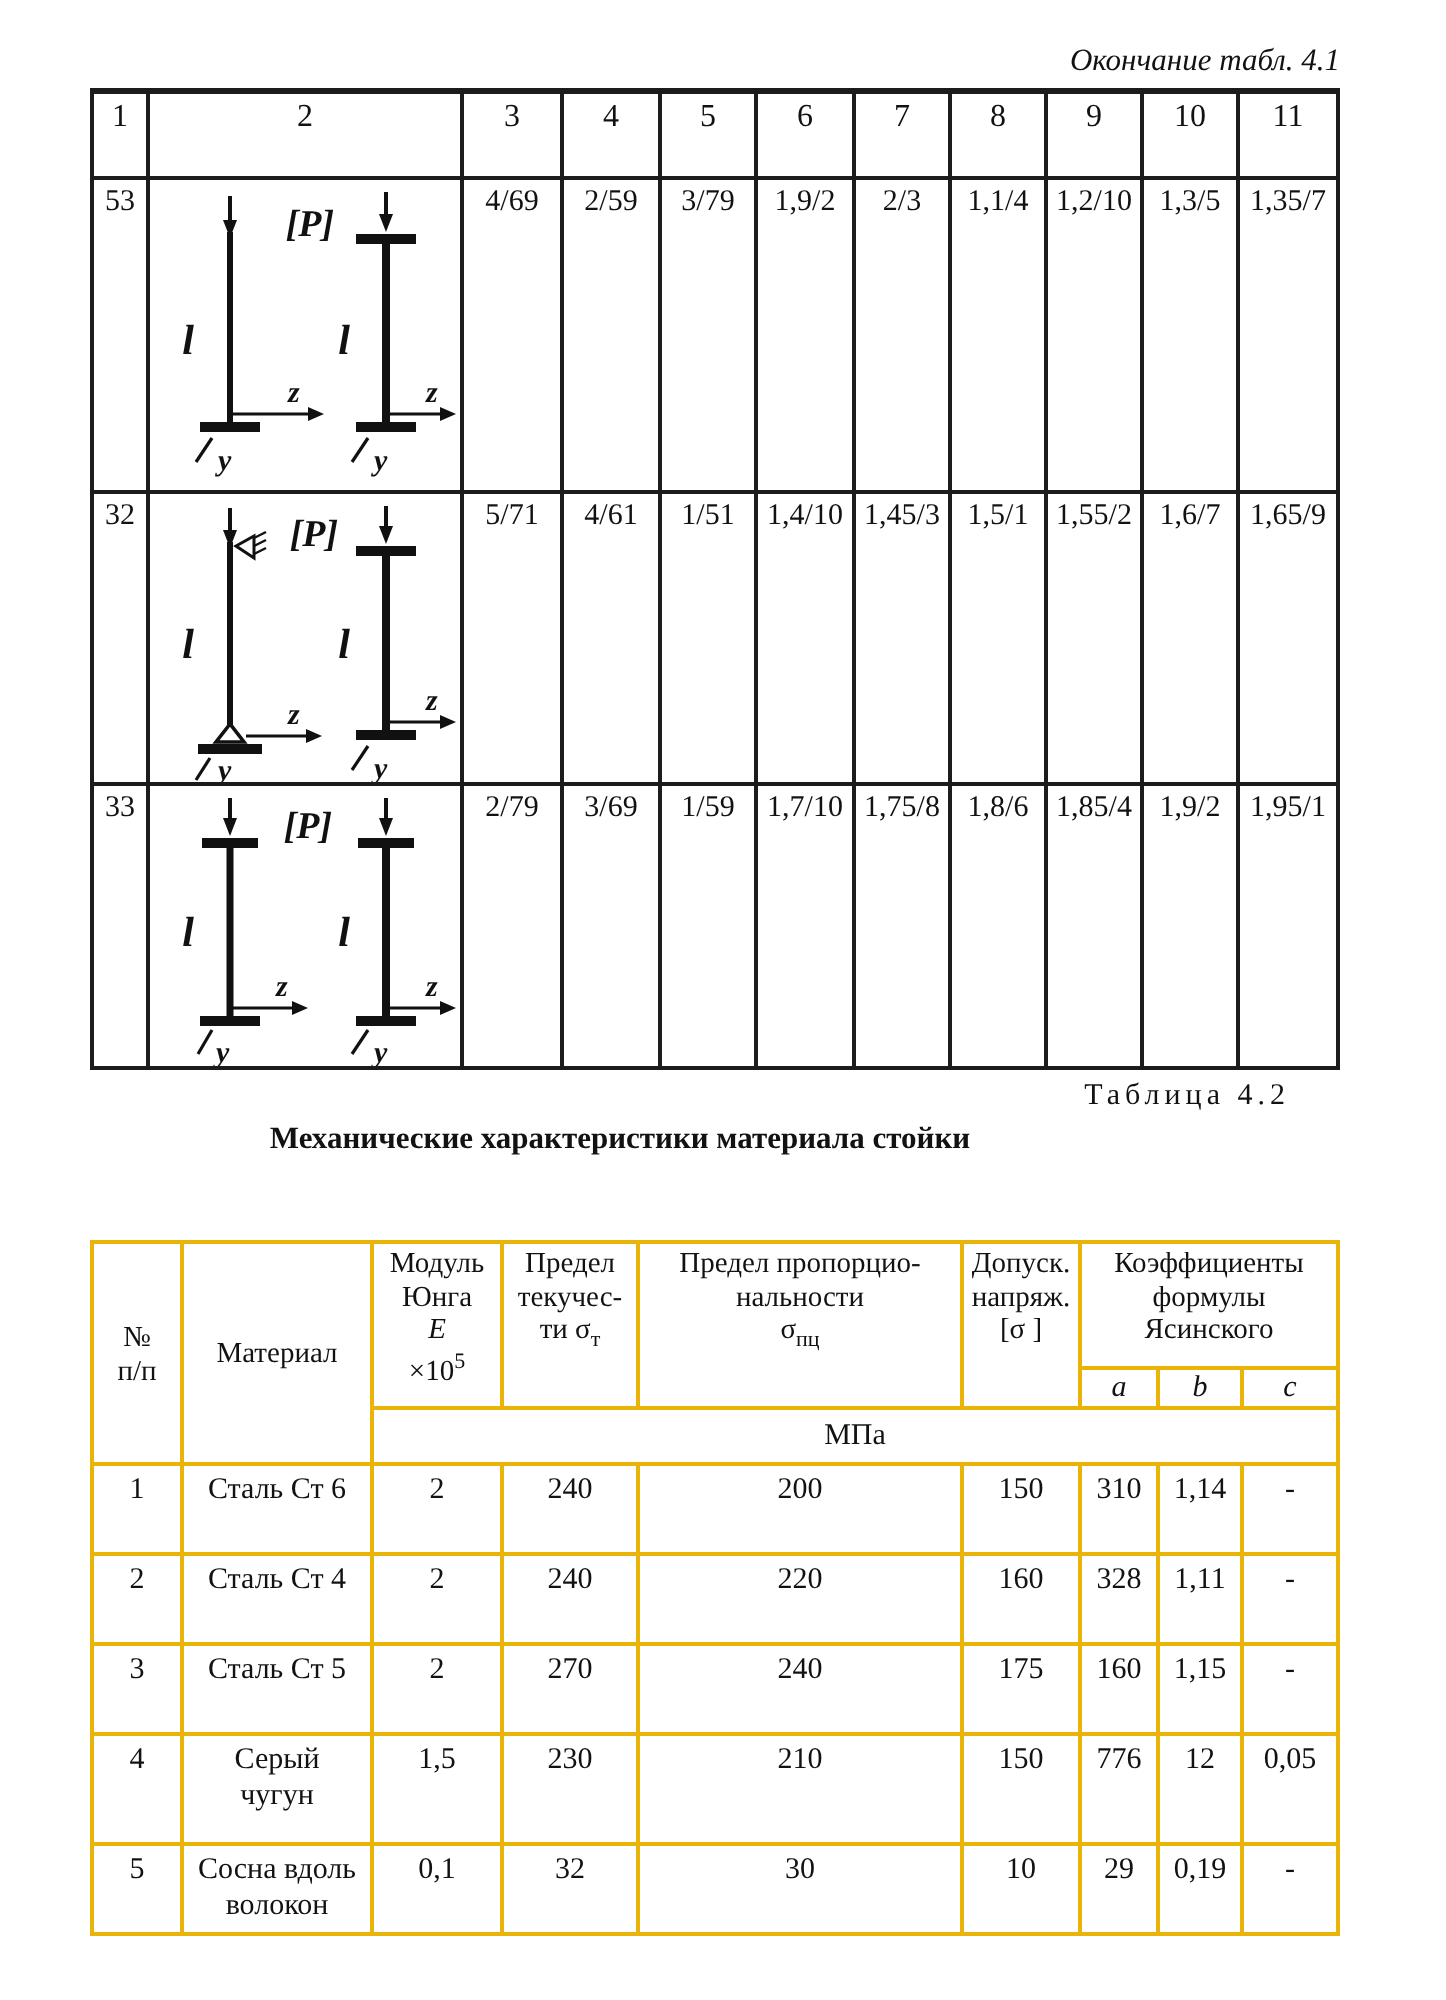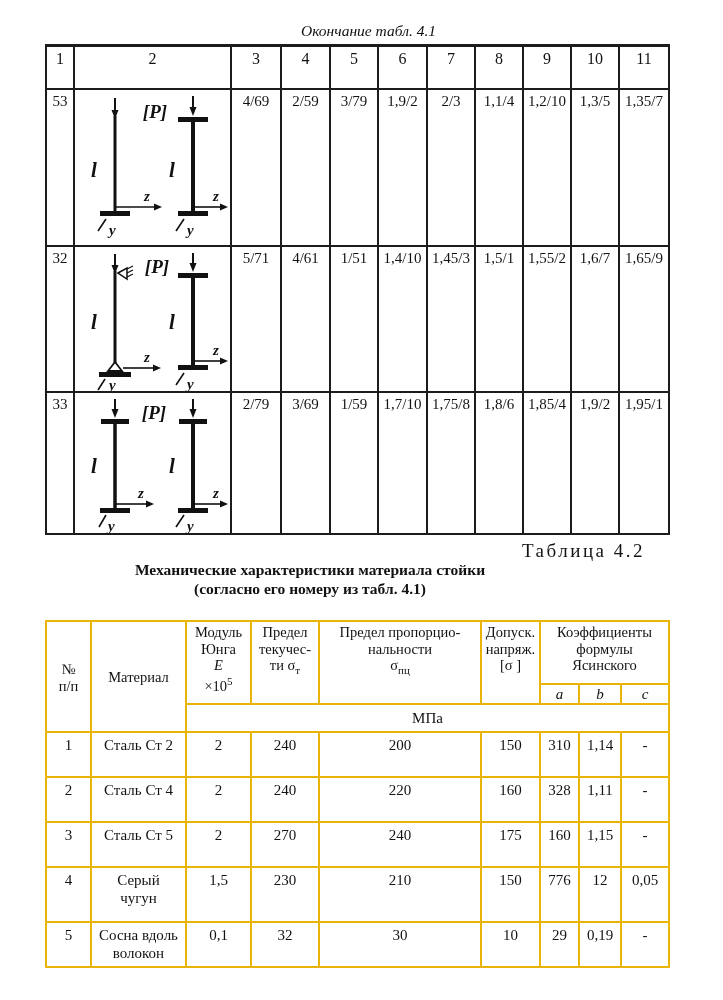--- a/index.html
+++ b/index.html
@@ -2,42 +2,42 @@
 <html><head>
 <meta charset="utf-8">
 <style>
   * { margin:0; padding:0; box-sizing:border-box; }
   html,body { background:#ffffff; }
   body {
     width:723px; height:1000px; position:relative; overflow:hidden;
     font-family:"Liberation Serif", serif; color:#121212;
   }
   .caption41 {
-    position:absolute; top:22px; left:57px; width:623px;
-    text-align:center; font-style:italic; font-size:15.5px;
+    position:absolute; top:22px; left:47px; width:623px;
+    text-align:right; font-style:italic; font-size:15.5px;
   }
   table { border-collapse:collapse; table-layout:fixed; }
   .t41 { position:absolute; left:45px; top:44px; width:623px; }
   .t41 th, .t41 td {
     border:2px solid #1c1c1c; text-align:center; vertical-align:top;
     font-weight:normal; padding:0;
   }
   .t41 { border-top:3px solid #1c1c1c; }
   .t41 thead th { height:43px; font-size:16px; padding-top:3px; }
   .t41 td { font-size:15px; padding-top:3px; }
   .t41 .rowA { height:157px; } .t41 .rowB { height:144px; } .t41 .rowC { height:140px; }
   .t41 td.diag-cell { padding:2px 0 0 0; }
   svg.diag { display:block; }
   svg text { font-family:"Liberation Serif", serif; fill:#111; }
   .plabel { font-size:19px; font-weight:bold; font-style:italic; }
   .llabel { font-size:21px; font-weight:bold; font-style:italic; }
   .axlabel { font-size:15px; font-weight:bold; font-style:italic; }
   .caption42 {
     position:absolute; top:540px; left:45px; width:600px;
-    text-align:right; font-size:19px; letter-spacing:2.5px;
+    text-align:right; font-size:15px; letter-spacing:2.5px;
   }
   .t42title {
     position:absolute; top:560px; left:45px; width:530px;
     text-align:center; font-weight:bold; font-size:15.5px; line-height:19px;
   }
   .t42 { position:absolute; left:45px; top:620px; width:623px; }
   .t42 th, .t42 td {
     border:2px solid #eab308; text-align:center; font-weight:normal; padding:0;
   }
   .t42 thead th { font-size:14.5px; line-height:16.5px; vertical-align:top; padding:2px 1px 0 1px; }
@@ -219,21 +219,20 @@
       <td>1,9/2</td>
       <td>1,95/1</td>
     </tr>
   </tbody>
 </table>
 
 <div class="caption42">Таблица 4.2</div>
 
 <div class="t42title">
   <div>Механические характеристики материала стойки</div>
-  <div>(согласно его номеру из табл. 4.1)</div>
 </div>
 
 <table class="t42">
   <colgroup>
     <col style="width:45px">
       <col style="width:95px">
       <col style="width:65px">
       <col style="width:68px">
     <col style="width:162px">
       <col style="width:59px">
@@ -280,21 +279,21 @@
       <th>b</th>
       <th>c</th>
     </tr>
     <tr class="units">
       <th colspan="7">МПа</th>
     </tr>
   </thead>
   <tbody>
     <tr class="r">
       <td>1</td>
-      <td>Сталь Ст 2</td>
+      <td>Сталь Ст 6</td>
       <td>2</td>
       <td>240</td>
       <td>200</td>
       <td>150</td>
       <td>310</td>
       <td>1,14</td>
       <td>-</td>
     </tr>
     <tr class="r">
       <td>2</td>

